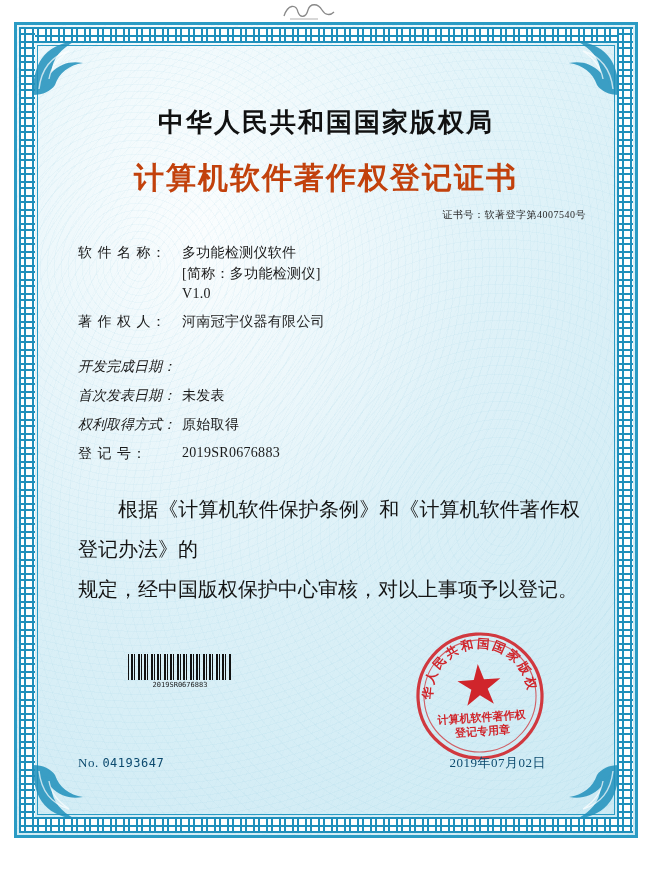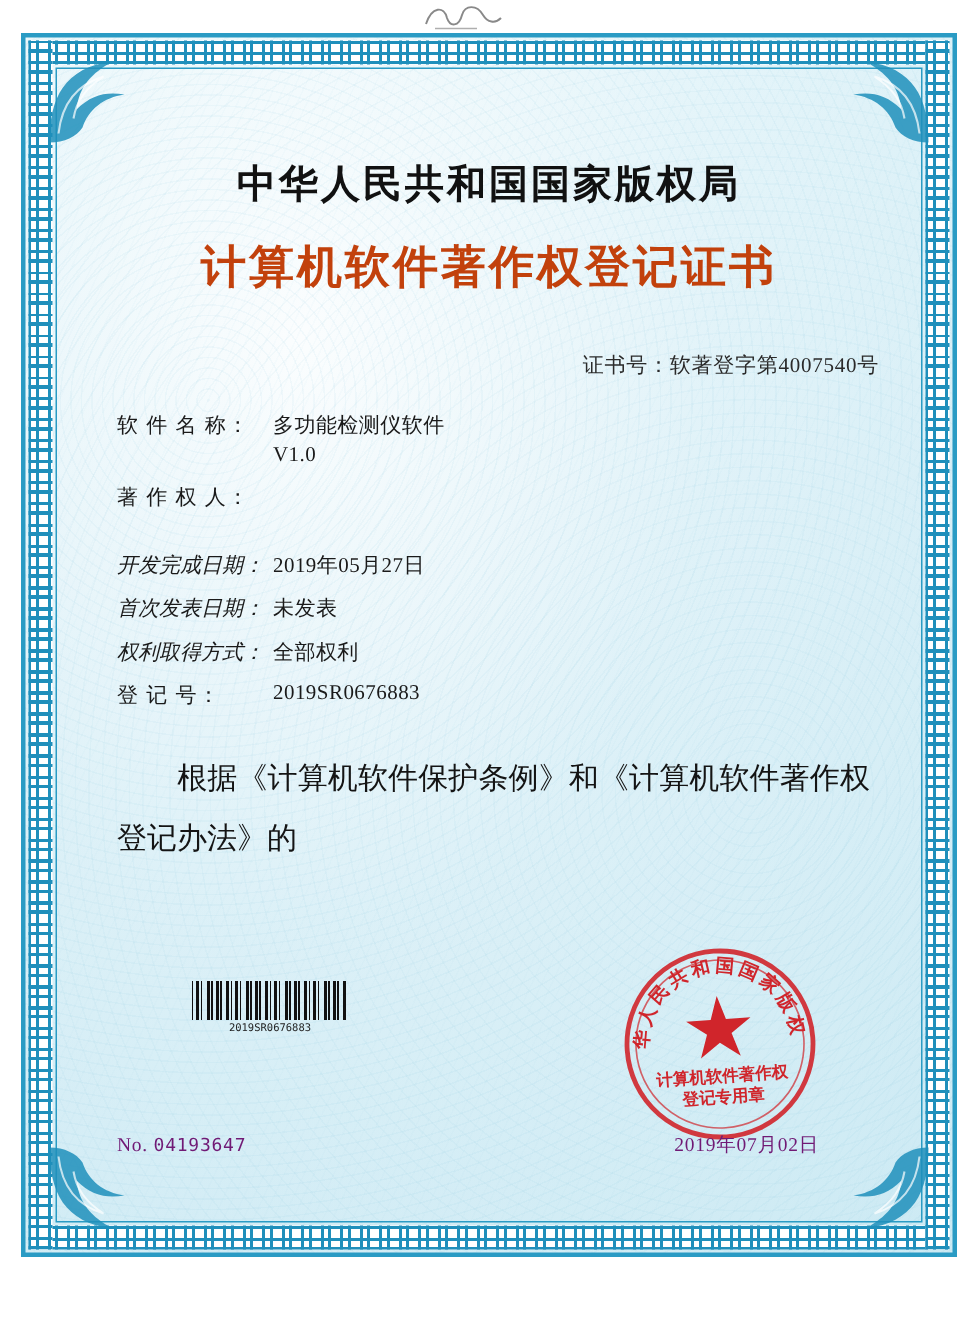--- a/index.html
+++ b/index.html
@@ -124,23 +124,23 @@
     font-size: 30px;
     letter-spacing: 2px;
     color: #c2410c;
     font-weight: 700;
     margin-top: 18px;
     font-family: "DejaVu Serif", "Liberation Serif", serif;
   }
 
   .cert-no {
     text-align: right;
-    font-size: 14px;
+    font-size: 10px;
     color: #2a2a2a;
-    margin-top: 36px;
+    margin-top: 9px;
     padding-right: 14px;
     letter-spacing: 0.5px;
   }
 
   .fields {
     margin-top: 22px;
     padding-left: 26px;
     padding-right: 14px;
   }
   .field-row {
@@ -220,21 +220,21 @@
 
   .footer {
     position: absolute;
     left: 26px;
     right: 20px;
     bottom: 28px;
     display: flex;
     justify-content: space-between;
     align-items: baseline;
     font-size: 13px;
-    color: #701a75;
+    color: #0c4a6e;
   }
   .footer .no {
     letter-spacing: 0.5px;
   }
   .footer .no .num {
     font-family: "DejaVu Sans Mono", "Liberation Mono", monospace;
     font-size: 12px;
     letter-spacing: 0.5px;
   }
   .footer .date {
@@ -298,55 +298,57 @@
     <div class="cert-no">
       <span>证书号：</span><span>软著登字第4007540号</span>
     </div>
 
     <div class="fields">
 
       <div class="field-row">
         <div class="field-label">软 件 名 称：</div>
         <div class="field-value">
           <span>多功能检测仪软件</span>
+          <span class="sub">[简称：多功能检测仪]</span>
           <span class="sub">V1.0</span>
         </div>
       </div>
 
       <div class="field-row">
         <div class="field-label">著 作 权 人：</div>
+        <div class="field-value">河南冠宇仪器有限公司</div>
       </div>
 
       <div class="gap-md"></div>
 
       <div class="field-row">
         <div class="field-label wide">开发完成日期：</div>
-        <div class="field-value">2019年05月27日</div>
       </div>
 
       <div class="field-row">
         <div class="field-label wide">首次发表日期：</div>
         <div class="field-value">未发表</div>
       </div>
 
       <div class="field-row">
         <div class="field-label wide">权利取得方式：</div>
-        <div class="field-value">全部权利</div>
+        <div class="field-value">原始取得</div>
       </div>
 
 
       <div class="field-row">
         <div class="field-label">登 记 号：</div>
         <div class="field-value">2019SR0676883</div>
       </div>
 
     </div>
 
     <div class="statement">
       <span class="indent"></span><span>根据《计算机软件保护条例》和《计算机软件著作权登记办法》的</span><br>
+      <span>规定，经中国版权保护中心审核，对以上事项予以登记。</span>
     </div>
 
     <div class="barcode-wrap">
       <div class="barcode"></div>
       <div class="barcode-num">2019SR0676883</div>
     </div>
 
     <svg class="seal" viewBox="0 0 132 132">
       <defs>
         <path id="arcPath" d="M 18,66 A 48,48 0 1 1 114,66" fill="none"></path>

